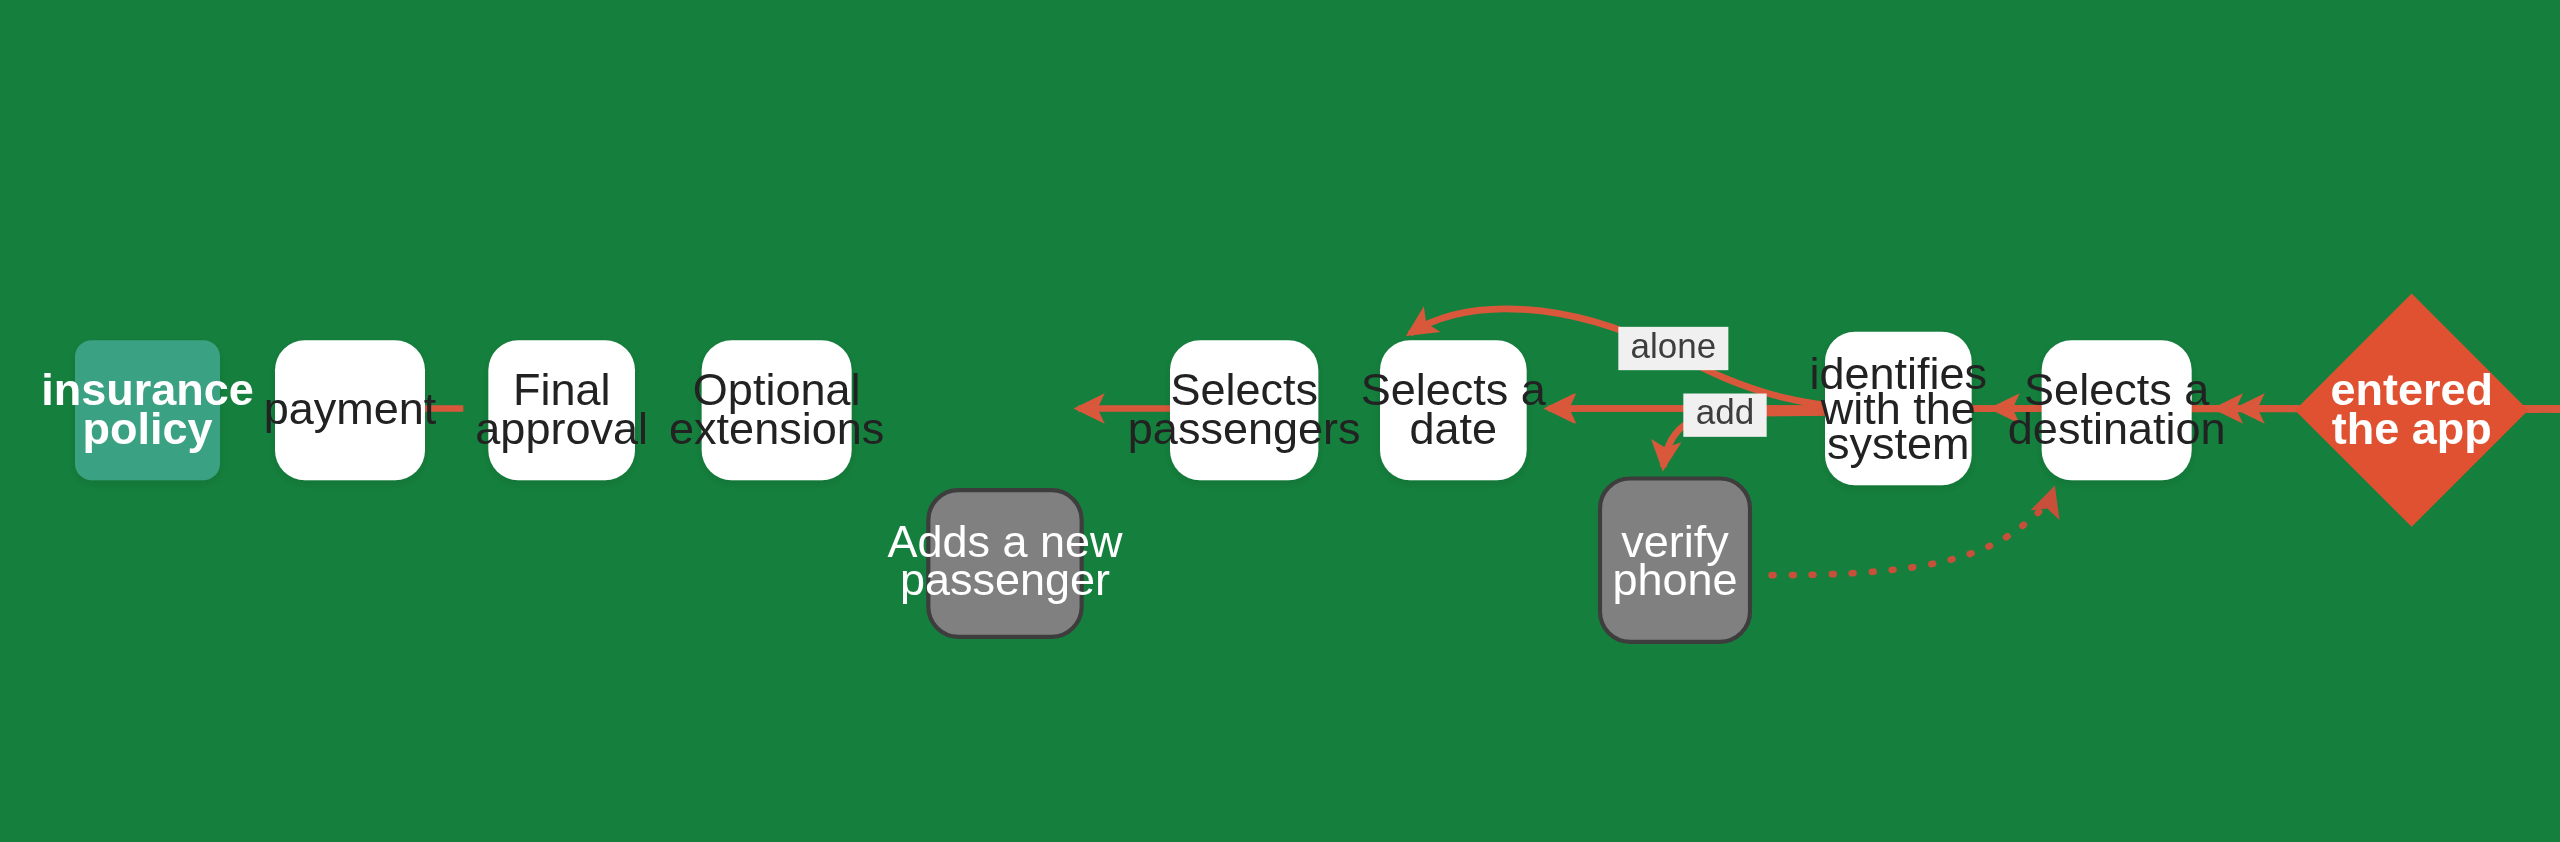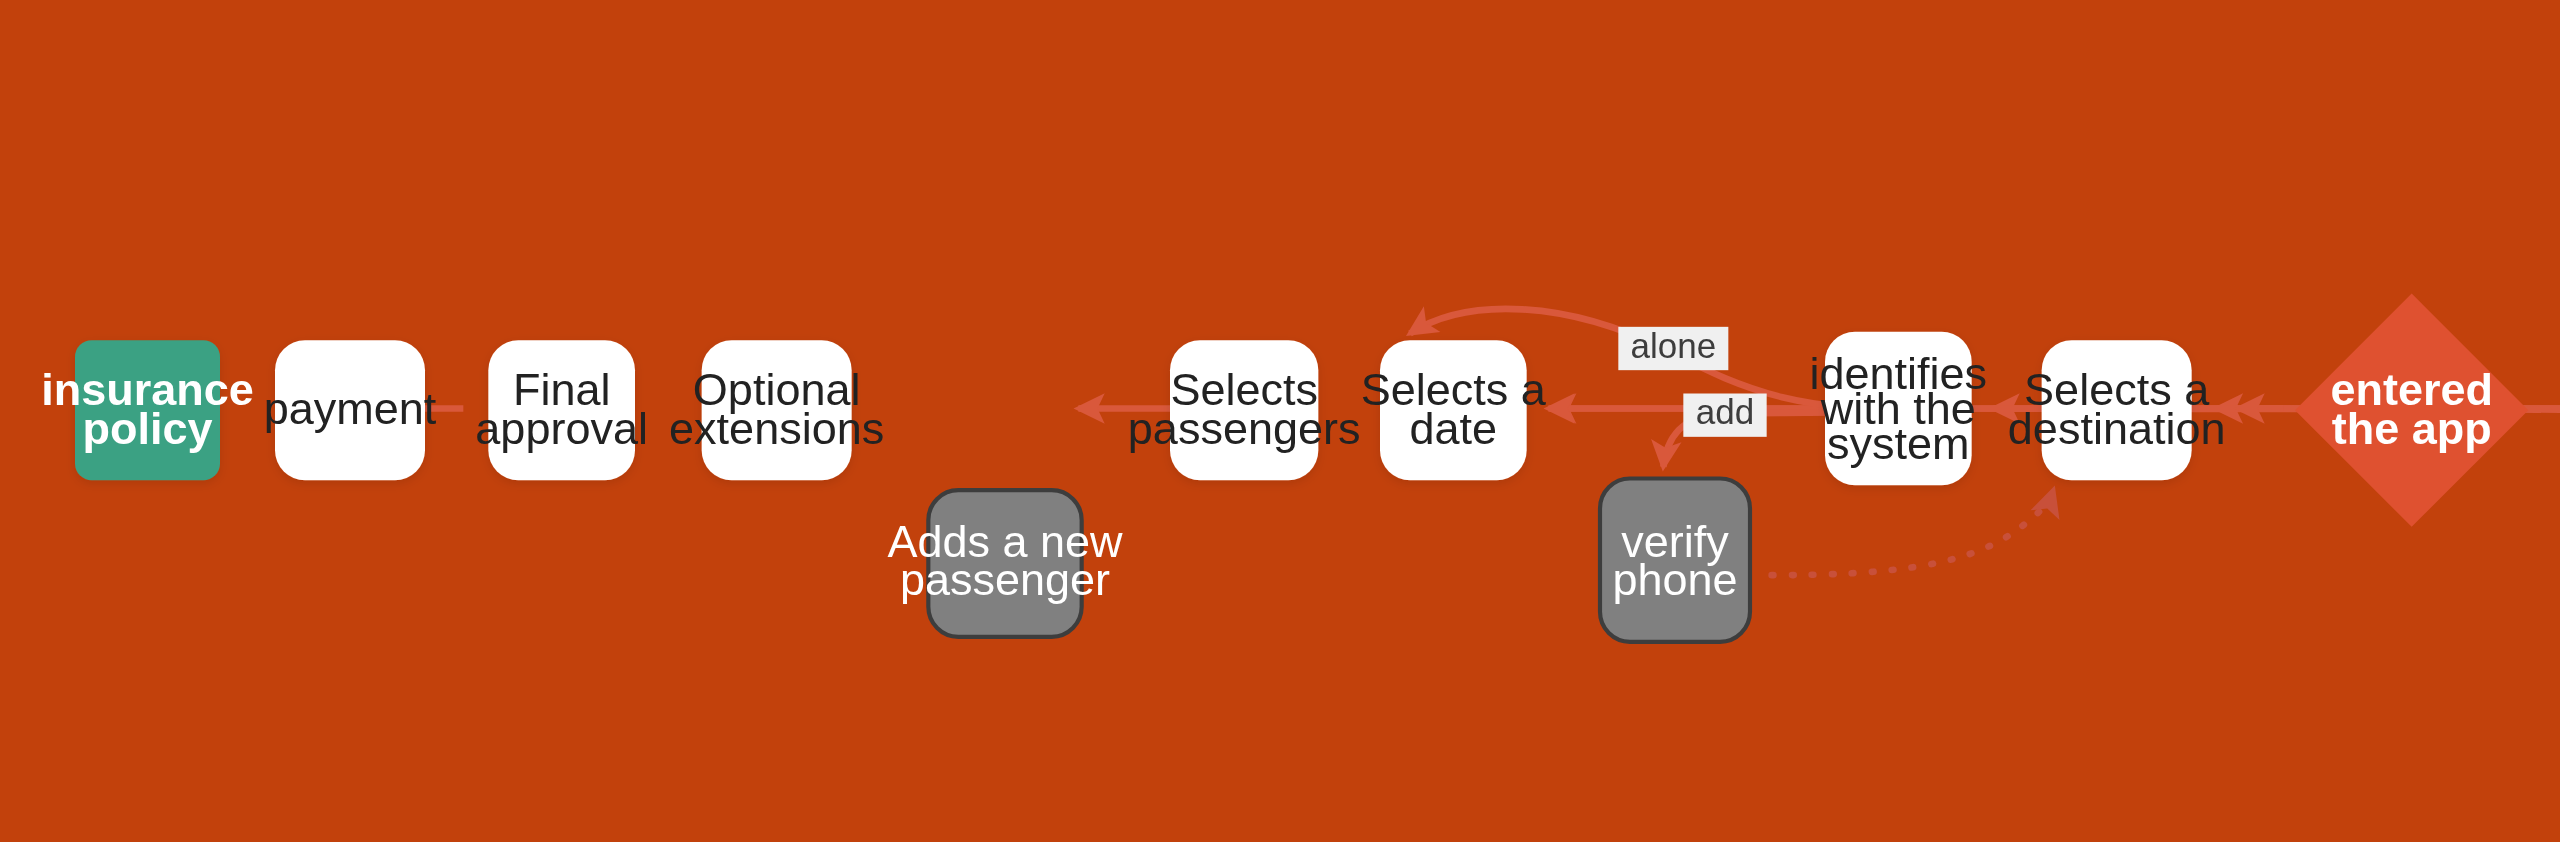--- a/index.html
+++ b/index.html
@@ -10,21 +10,21 @@
   body {
     width: 2560px;
     height: 842px;
     overflow: hidden;
     font-family: "Liberation Sans", sans-serif;
   }
   #canvas {
     position: relative;
     width: 2560px;
     height: 842px;
-    background: #c2410c;
+    background: #15803d;
   }
   svg.flow {
     position: absolute;
     left: 0;
     top: 0;
     width: 2560px;
     height: 842px;
   }
   .node-text {
     font-family: "Liberation Sans", sans-serif;

